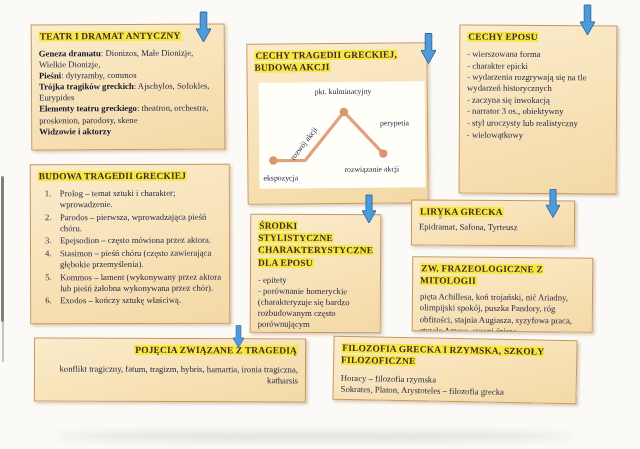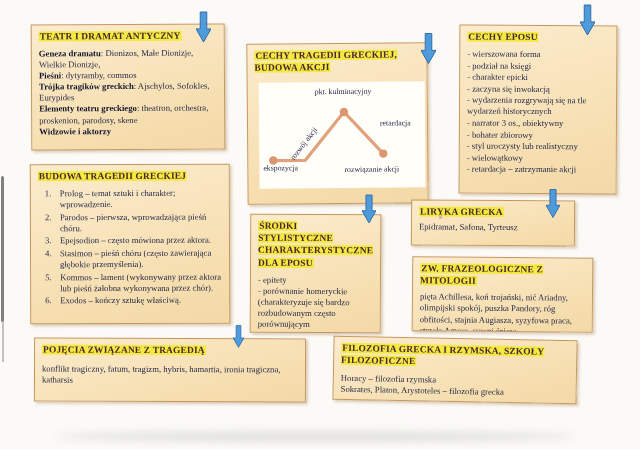--- a/index.html
+++ b/index.html
@@ -34,30 +34,30 @@
   #card-teatr      {left:31px; top:24px;  width:194px;height:126px;transform:rotate(-.3deg);}
   #card-budowa     {left:30px; top:164px; width:200px;height:160px;transform:rotate(-.2deg);}
   #card-budowa .body{padding-left:7px;}
   #card-tragedia   {left:247px;top:43px;  width:181px;height:161px;transform:rotate(-.5deg);}
   #card-epos       {left:459px;top:25px;  width:158px;height:169px;transform:rotate(.3deg);}
   #card-epos .bl   {margin-bottom:.5px;}
   #card-srodki     {left:250px;top:206px; width:131px;height:119px;transform:rotate(.3deg);margin-top:8px;}
   #card-liryka     {left:411px;top:200px; width:164px;height:46px; transform:rotate(.4deg);}
   #card-frazeologia{left:412px;top:257px; width:181px;height:75px; transform:rotate(.5deg);}
   #card-frazeologia .tw{margin-bottom:5px;}
-  #card-pojecia    {left:34px; top:338px; width:272px;height:64px; transform:rotate(.2deg);}
+  #card-pojecia    {left:34px; top:338px; width:272px;height:64px; transform:rotate(.2deg);text-align:right;}
   #card-pojecia .tw{margin-bottom:8px;}
   #card-filozofia  {left:333px;top:338px; width:244px;height:64px; transform:rotate(1.1deg);}
   #card-filozofia .tw{margin-bottom:7px;}
 
   
   #panel{position:absolute;left:11px;top:38px;width:166px;height:106px;background:#fffef9;}
   #panel svg{position:absolute;left:0;top:0;}
   #panel .lbl{position:absolute;font-size:7.8px;white-space:nowrap;color:#23284a;}
-  #lbl-ekspozycja {left:4px;  top:81px;text-align:center;}
+  #lbl-ekspozycja {left:4px;  top:91px;text-align:center;}
   #lbl-kulminacja {left:56px; top:5px;}
   #lbl-perypetia  {left:121px;top:37px;}
   #lbl-rozwiazanie{left:85px; top:83px;}
   #lbl-rozwoj     {left:33px; top:72px;transform:rotate(-52deg);transform-origin:0 50%;}
 
   
   .arrow{position:absolute;z-index:5;}
   #a1{left:196px;top:10px; width:15px;height:34px;}
   #a2{left:421px;top:33px; width:15px;height:31px;}
   #a3{left:580px;top:3px;  width:15px;height:34px;}
@@ -145,38 +145,35 @@
   <div id="panel">
     <svg width="166" height="106" viewBox="0 0 166 106">
       <polyline points="14,78 46,78 85,30 124,72" fill="none" stroke="#e0a17c" stroke-width="3.2" stroke-linejoin="round"></polyline>
       <circle cx="14" cy="78" r="4.2" fill="#db9670"></circle>
       <circle cx="85" cy="30" r="4.2" fill="#db9670"></circle>
       <circle cx="124" cy="72" r="4.2" fill="#db9670"></circle>
     </svg>
     <span class="lbl" id="lbl-ekspozycja">ekspozycja</span>
     <span class="lbl" id="lbl-rozwoj">rozwój akcji</span>
     <span class="lbl" id="lbl-kulminacja">pkt. kulminacyjny</span>
-    <span class="lbl" id="lbl-perypetia">retardacja</span>
+    <span class="lbl" id="lbl-perypetia">perypetia</span>
     <span class="lbl" id="lbl-rozwiazanie">rozwiązanie akcji</span>
   </div>
 </section>
 
 <section class="card" id="card-epos">
   <div class="tw"><span class="title">CECHY EPOSU</span></div>
   <div class="body">
     <p class="bl">- wierszowana forma</p>
-    <p class="bl">- podział na księgi</p>
     <p class="bl">- charakter epicki</p>
+    <p class="bl">- wydarzenia rozgrywają się na tle wydarzeń historycznych</p>
     <p class="bl">- zaczyna się inwokacją</p>
-    <p class="bl">- wydarzenia rozgrywają się na tle wydarzeń historycznych</p>
     <p class="bl">- narrator 3 os., obiektywny</p>
-    <p class="bl">- bohater zbiorowy</p>
     <p class="bl">- styl uroczysty lub realistyczny</p>
     <p class="bl">- wielowątkowy</p>
-    <p class="bl">- retardacja – zatrzymanie akcji</p>
   </div>
 </section>
 
 <section class="card" id="card-srodki">
   <div class="tw"><span class="title">ŚRODKI STYLISTYCZNE CHARAKTERYSTYCZNE DLA EPOSU</span></div>
   <div class="body">
     <p class="bl">- epitety</p>
     <p class="bl">- porównanie homeryckie (charakteryzuje się bardzo rozbudowanym często porównującym</p>
   </div>
 </section>

